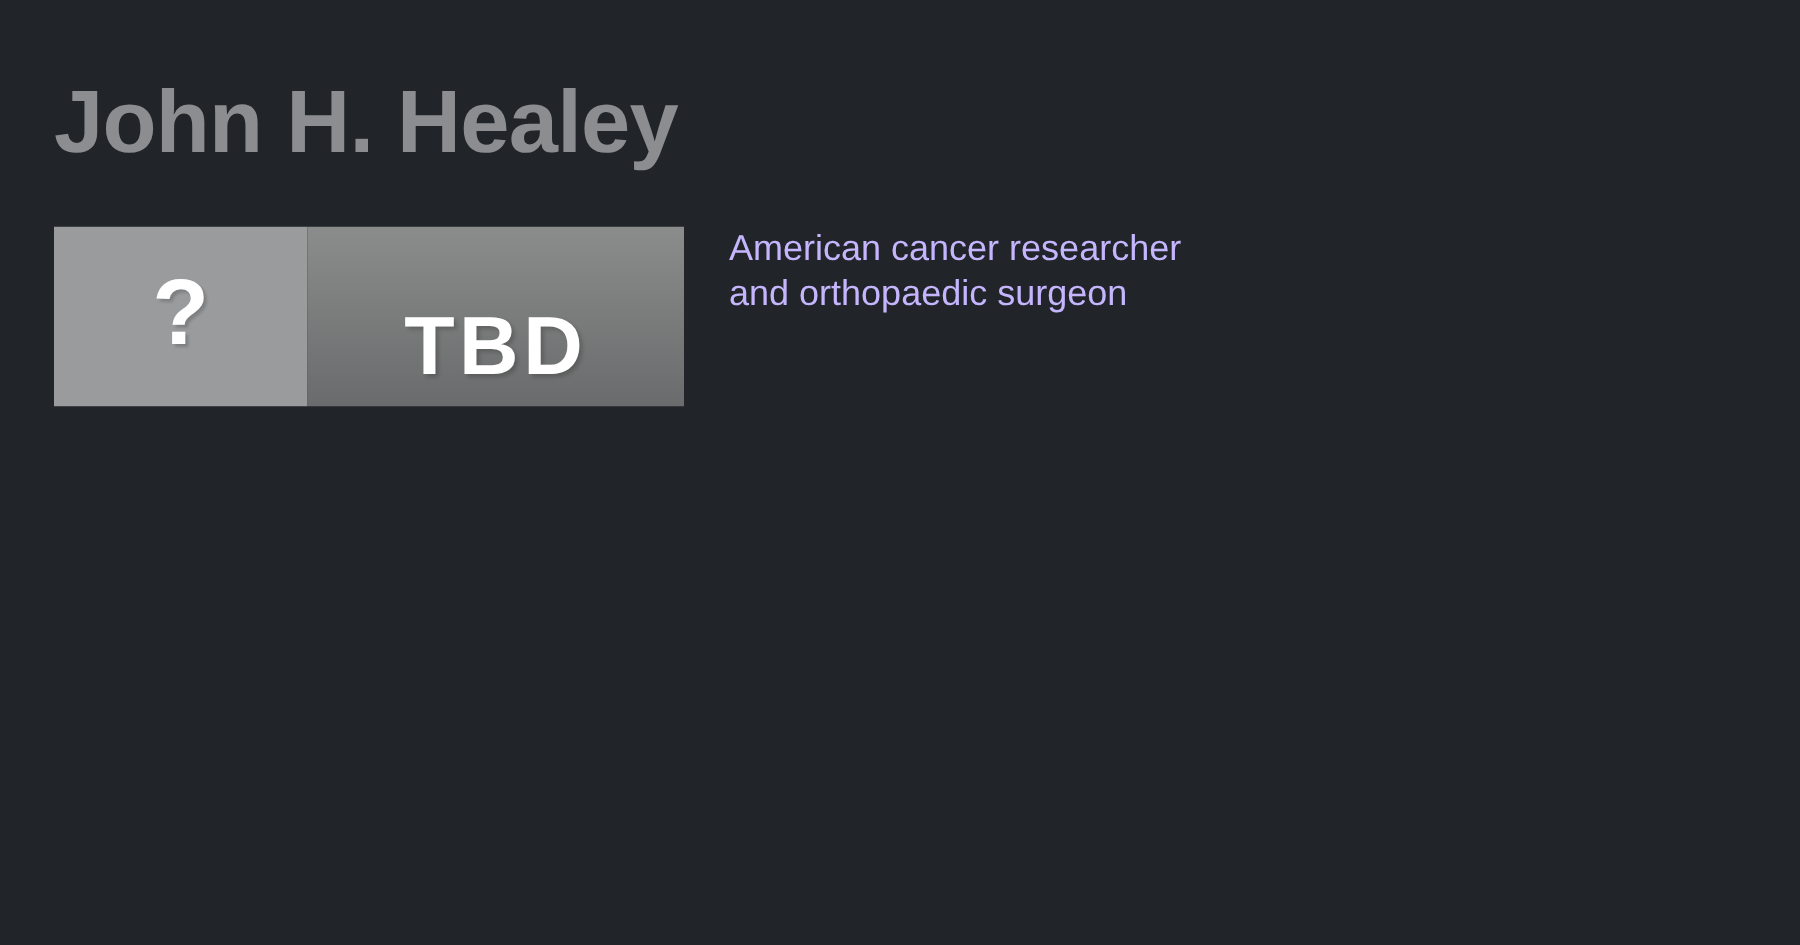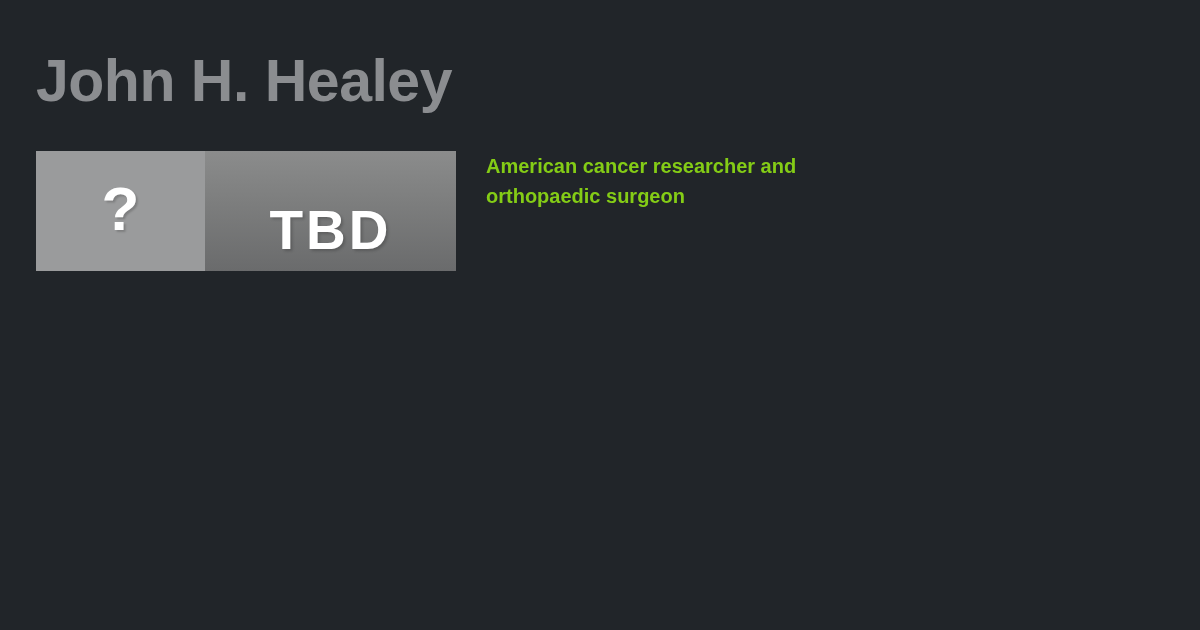--- a/index.html
+++ b/index.html
@@ -96,24 +96,24 @@
     transform: translateY(-1px);
     margin-top: 40px;
   }
 
   
   .description {
     margin-left: 30px;
     padding-top: 0px;
     max-width: 330px;
     font-family: "Liberation Sans", sans-serif;
-    font-size: 20px;
-    font-weight: 700;
+    font-size: 24px;
+    font-weight: 400;
     line-height: 30px;
-    color: #84cc16;
+    color: #c4b5fd;
   }
 </style>
 </head>
 <body>
 
 <div class="card">
 
   <h1 class="page-title">John H. Healey</h1>
 
   <div class="content-row">

